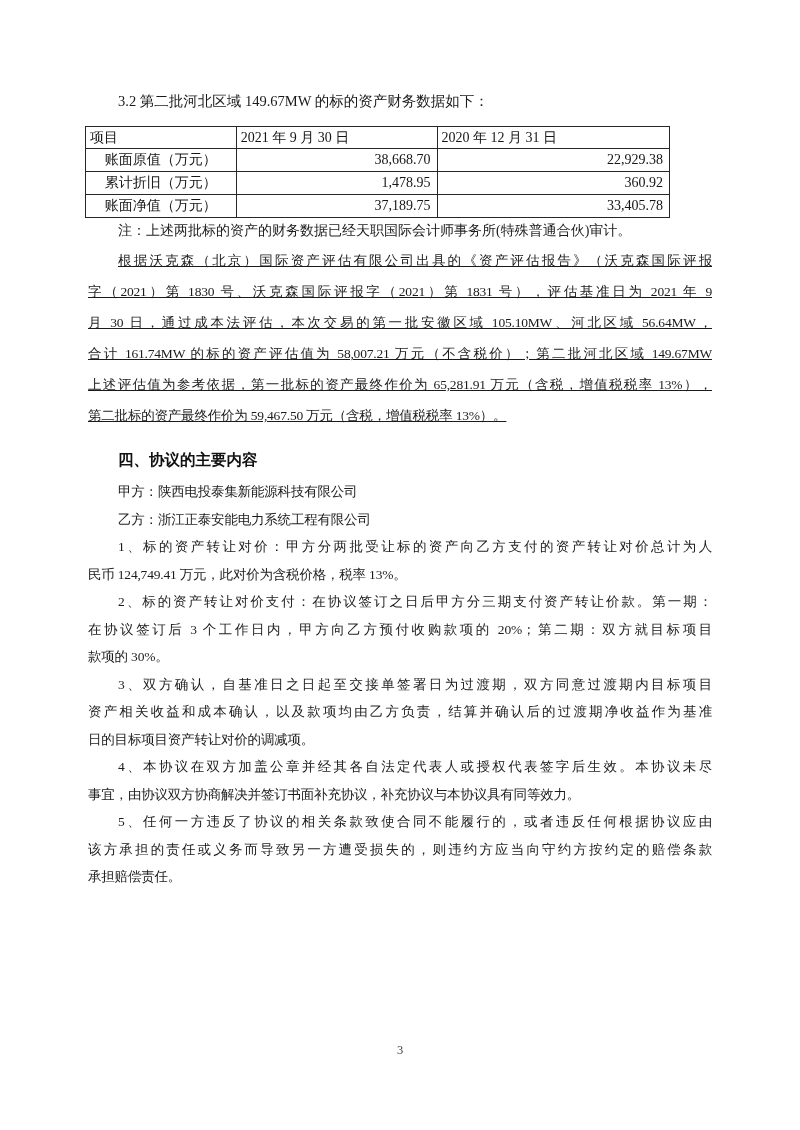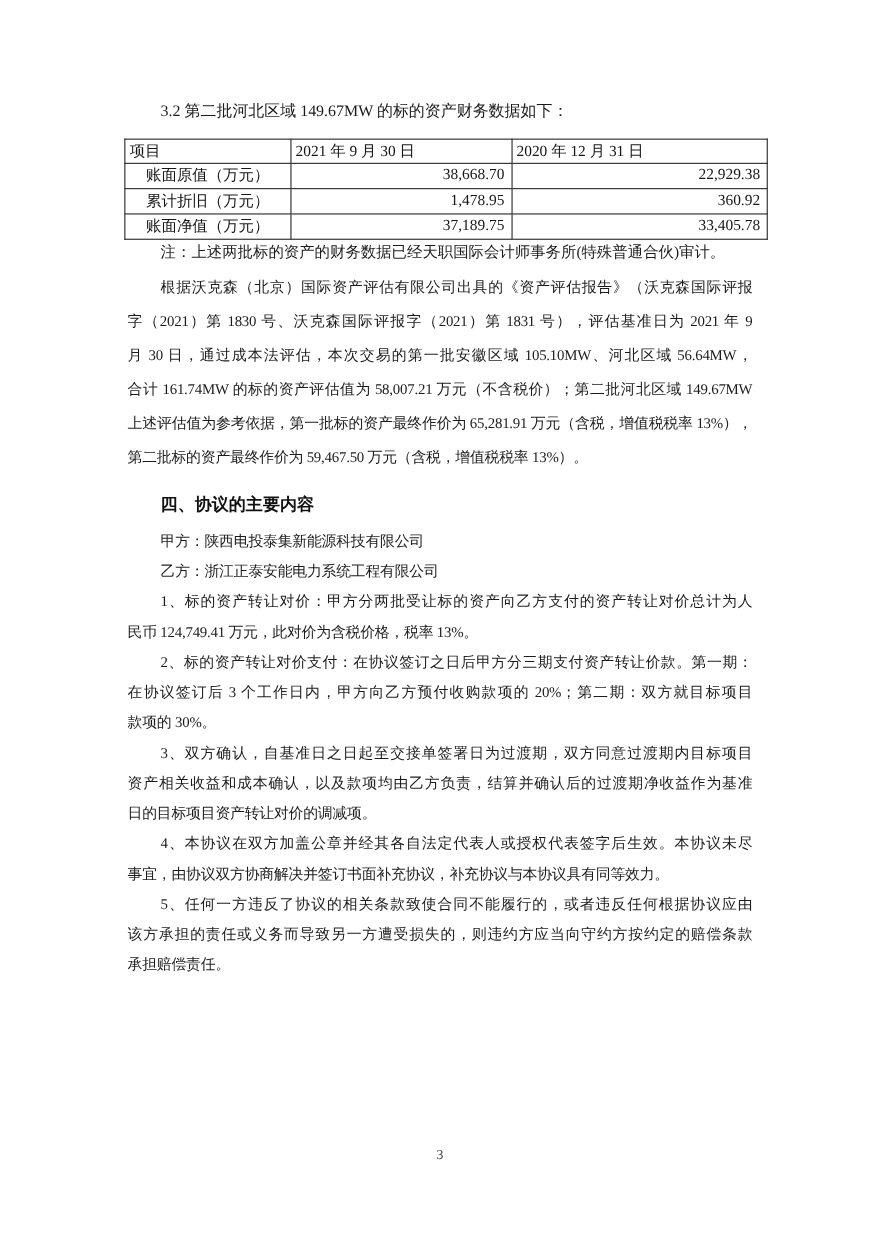--- a/index.html
+++ b/index.html
@@ -2,21 +2,21 @@
 <html lang="zh"><head>
 <meta charset="utf-8">
 <style>
   html,body{margin:0;padding:0;}
   body{
     width:800px;height:1130px;background:#ffffff;
     font-family:"Liberation Serif","DejaVu Serif",serif;
     color:#1a1a1a;position:relative;overflow:hidden;
   }
   .page{position:absolute;inset:0;background:#fff;}
-  .content{padding:0 116px;}
+  .content{padding:0 88px;}
   
   .h-num{font-size:14.5px;line-height:26px;height:26px;text-indent:30px;overflow:hidden;}
   .h32{margin-top:88px;}
   .h4{margin-top:6px;}
   .h-bold{
     margin-top:14px;font-size:15.5px;font-weight:bold;line-height:30px;height:30px;
     text-indent:30px;font-family:"Liberation Sans","DejaVu Sans",sans-serif;
     color:#111;overflow:hidden;
   }
   
@@ -33,21 +33,21 @@
   
   .note{margin-top:2px;font-size:14px;line-height:22px;height:22px;text-indent:30px;overflow:hidden;color:#1c1c1c;}
   
   .para{margin:0;}
   .eval{margin-top:3px;}
   .stack{margin-top:3px;}
   .line{
     font-size:13.5px;letter-spacing:-0.2px;color:#1b1b1b;
     line-height:27.5px;height:27.5px;overflow:hidden;text-align:left;
   }
-  .eval .line{line-height:31px;height:31px;}
+  .eval .line{line-height:31px;height:31px;text-decoration:underline;}
   .j{text-align:justify;text-align-last:justify;}
   .ind{text-indent:30px;}
   
   .pagenum{
     position:absolute;top:1042px;left:0;right:0;height:16px;
     text-align:center;font-size:12.5px;color:#3f3f3f;line-height:16px;
   }
 </style>
 </head>
 <body>

